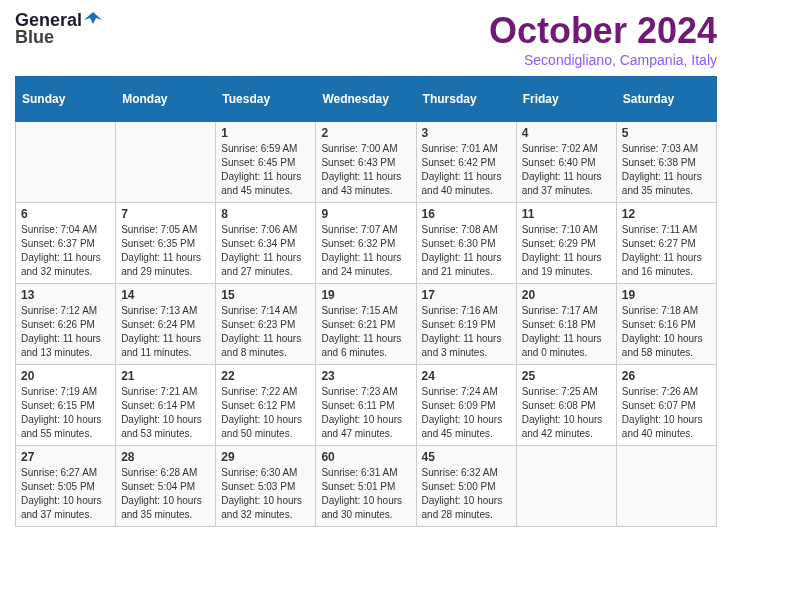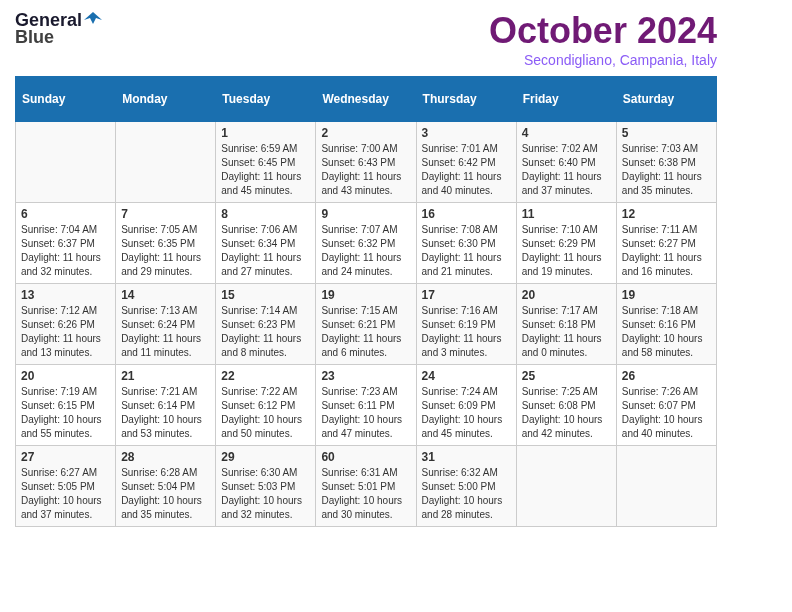--- a/index.html
+++ b/index.html
@@ -87,19 +87,19 @@
           <td><span class="day-num">23</span><span class="day-info">Sunrise: 7:23 AM<br>Sunset: 6:11 PM<br>Daylight: 10 hours and 47 minutes.</span></td>
           <td><span class="day-num">24</span><span class="day-info">Sunrise: 7:24 AM<br>Sunset: 6:09 PM<br>Daylight: 10 hours and 45 minutes.</span></td>
           <td><span class="day-num">25</span><span class="day-info">Sunrise: 7:25 AM<br>Sunset: 6:08 PM<br>Daylight: 10 hours and 42 minutes.</span></td>
           <td><span class="day-num">26</span><span class="day-info">Sunrise: 7:26 AM<br>Sunset: 6:07 PM<br>Daylight: 10 hours and 40 minutes.</span></td>
         </tr>
         <tr>
           <td><span class="day-num">27</span><span class="day-info">Sunrise: 6:27 AM<br>Sunset: 5:05 PM<br>Daylight: 10 hours and 37 minutes.</span></td>
           <td><span class="day-num">28</span><span class="day-info">Sunrise: 6:28 AM<br>Sunset: 5:04 PM<br>Daylight: 10 hours and 35 minutes.</span></td>
           <td><span class="day-num">29</span><span class="day-info">Sunrise: 6:30 AM<br>Sunset: 5:03 PM<br>Daylight: 10 hours and 32 minutes.</span></td>
           <td><span class="day-num">60</span><span class="day-info">Sunrise: 6:31 AM<br>Sunset: 5:01 PM<br>Daylight: 10 hours and 30 minutes.</span></td>
-          <td><span class="day-num">31</span><span class="day-info">Sunrise: 6:32 AM<br>Sunset: 5:00 PM<br>Daylight: 10 hours and 28 minutes.</span></td>
+          <td><span class="day-num">45</span><span class="day-info">Sunrise: 6:32 AM<br>Sunset: 5:00 PM<br>Daylight: 10 hours and 28 minutes.</span></td>
           <td class="empty"></td>
           <td class="empty"></td>
         </tr>
       </tbody>
   </table>
 </div>
 
 </body></html>

